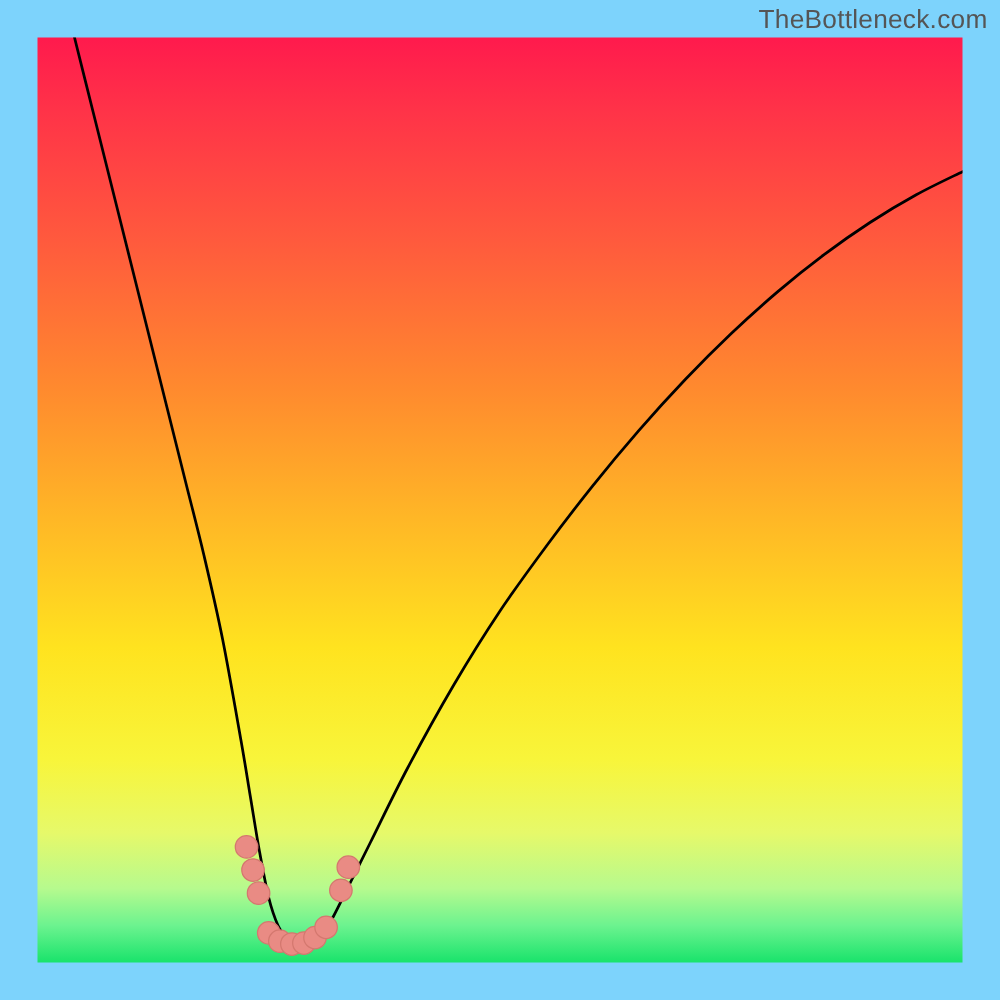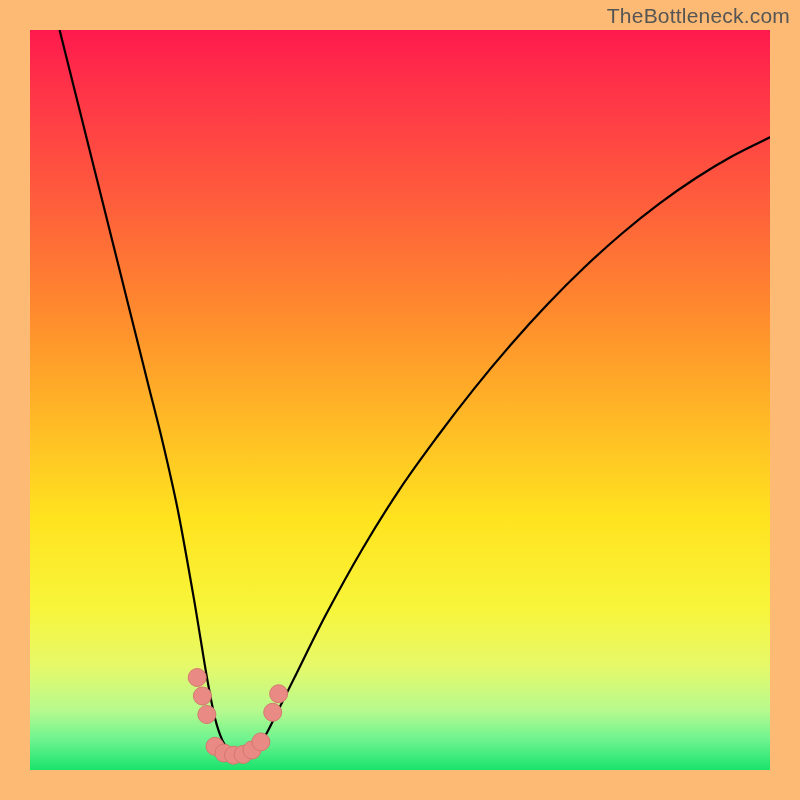--- a/index.html
+++ b/index.html
@@ -8,21 +8,21 @@
     width: 800px;
     height: 800px;
     background: #000;
     overflow: hidden;
     font-family: Arial, Helvetica, sans-serif;
   }
   .stage {
     position: relative;
     width: 800px;
     height: 800px;
-    background: #fdba74;
+    background: #7dd3fc;
   }
   .plot {
     position: absolute;
     left: 30px;
     top: 30px;
     width: 740px;
     height: 740px;
     background: linear-gradient(
       to bottom,
       #ff1a4d 0%,

